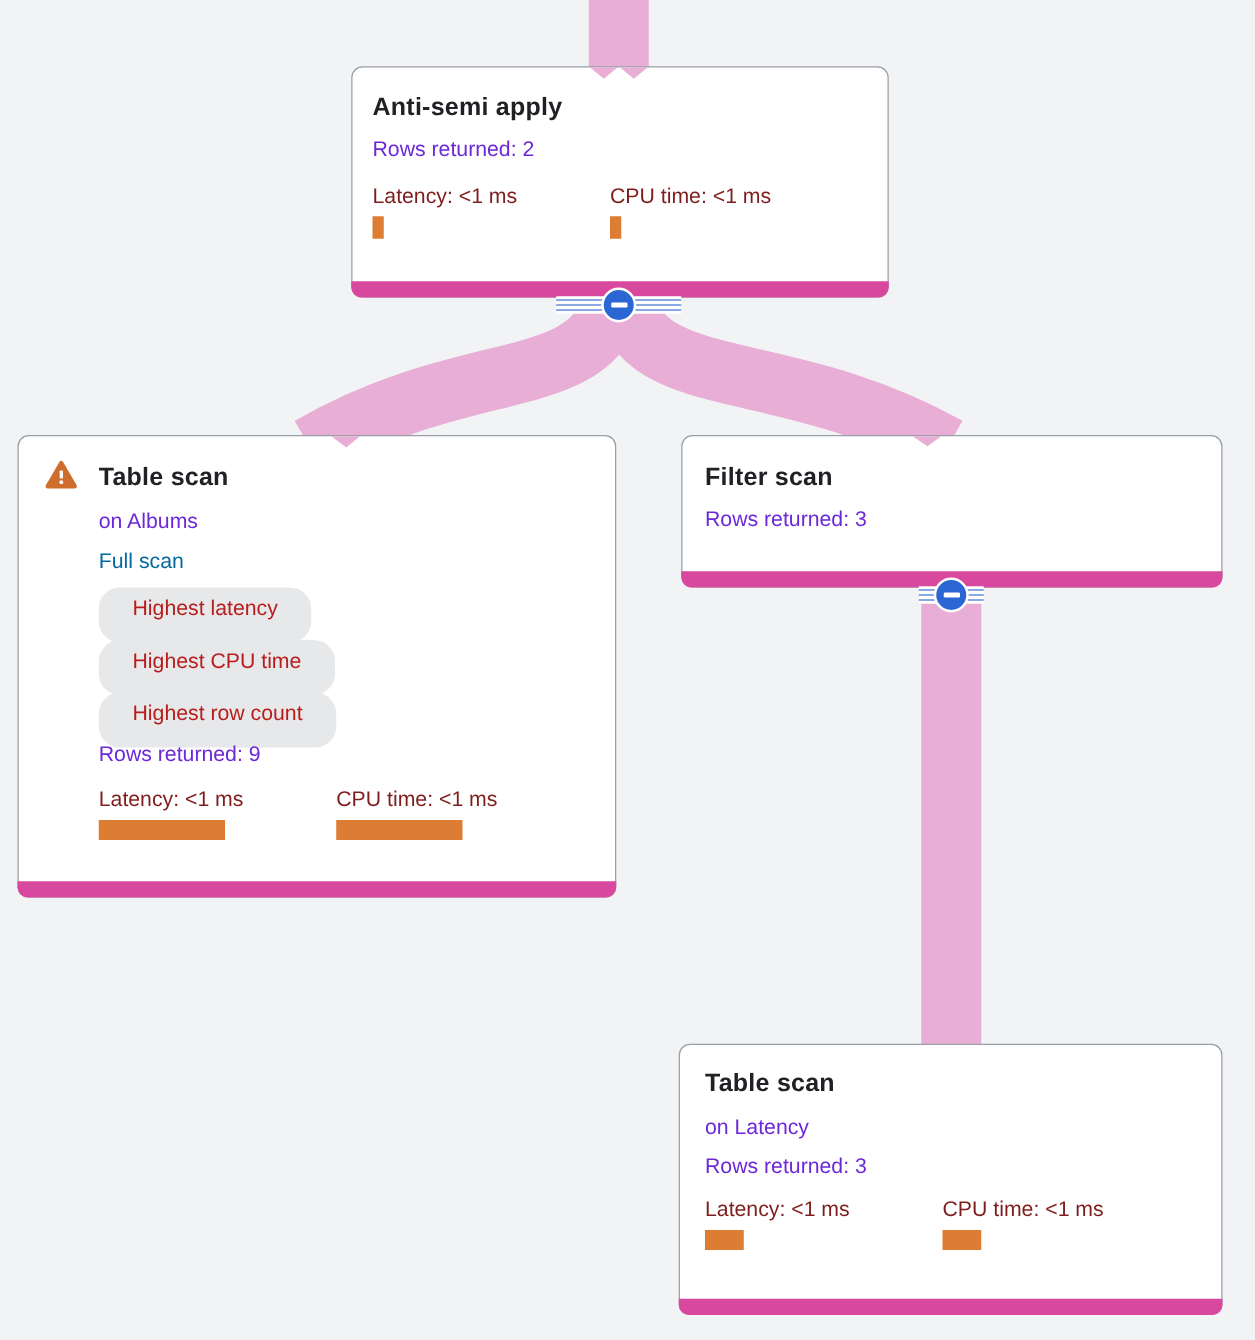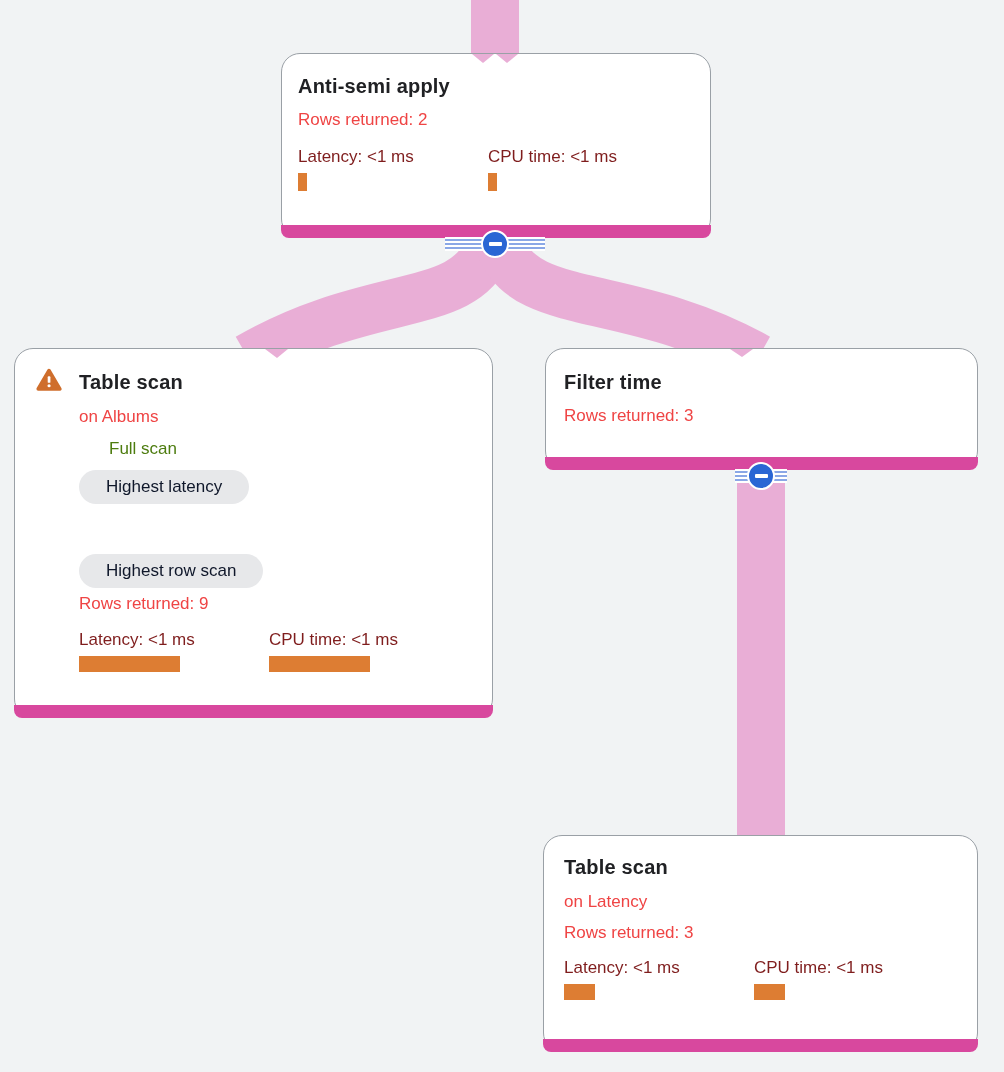--- a/index.html
+++ b/index.html
@@ -11,43 +11,43 @@
     color:#202124;
     overflow:hidden;
   }
   svg.edges { position:absolute; left:0; top:0; z-index:1; pointer-events:none; }
   svg.tips  { position:absolute; left:0; top:0; z-index:3; pointer-events:none; }
 
   .card {
     position:absolute;
     background:#ffffff;
     border:1.5px solid #9aa0a6;
-    border-radius:19px;
+    border-radius:9px;
     z-index:2;
   }
   .bottom-bar {
     position:absolute; left:-1px; right:-1px; bottom:-1px; height:13px;
     background:#d8489e;
     border-radius:0 0 8px 8px;
   }
   .abs { position:absolute; }
   .title { font-size:20px; font-weight:bold; color:#202124; letter-spacing:.2px; }
-  .body-text { font-size:17px; color:#ef4444; }
-  .muted { color:#4d7c0f;margin-left:30px; }
+  .body-text { font-size:17px; color:#6d28d9; }
+  .muted { color:#0369a1; }
   .metric-row { display:flex; }
   .metric-col1 { width:190px; }
   .metric-label { font-size:17px; color:#7f1d1d; }
   .metric-bar { height:16px; background:#dd7d33; margin-top:6px; }
   .badge {
     display:inline-block;
     background:#e7e8ea;
-    color:#0f172a;
+    color:#b91c1c;
     font-size:17px;
     line-height:34px;
-    height:34px;
+    height:44px;
     padding:0 27px;
     border-radius:17px;
     white-space:nowrap;
   }
   .warning-icon { position:absolute; width:26px; height:24px; }
 
   .collapse-btn { position:absolute; z-index:4; cursor:pointer; }
   .stripe-band {
     position:absolute;
     height:14px;
@@ -97,37 +97,38 @@
 <div class="card" style="left:14px; top:348px; width:479px; height:370px;">
   <svg class="warning-icon" style="left:21px; top:19px;" viewBox="0 0 24 22">
     <path d="M12 2.2 L22 19.3 H2 Z" fill="#cf6e2c" stroke="#cf6e2c" stroke-width="3.2" stroke-linejoin="round"></path>
     <rect x="10.8" y="7.6" width="2.5" height="6" rx="0.8" fill="#ffffff"></rect>
     <circle cx="12.05" cy="16.3" r="1.45" fill="#ffffff"></circle>
   </svg>
   <div class="abs title" style="left:64px; top:22px;">Table scan</div>
   <div class="abs body-text" style="left:64px; top:58px;">on Albums</div>
   <div class="abs body-text muted" style="left:64px; top:90px;">Full scan</div>
   <div class="abs badge" style="left:64px; top:121px;">Highest latency</div>
-  <div class="abs badge" style="left:64px; top:205px;">Highest row scan</div>
+  <div class="abs badge" style="left:64px; top:163px;">Highest CPU time</div>
+  <div class="abs badge" style="left:64px; top:205px;">Highest row count</div>
   <div class="abs body-text" style="left:64px; top:245px;">Rows returned: 9</div>
   <div class="abs metric-row" style="left:64px; top:281px;">
     <div class="metric-col1">
       <div class="metric-label">Latency: &lt;1 ms</div>
       <div class="metric-bar" style="width:101px;"></div>
     </div>
     <div>
       <div class="metric-label">CPU time: &lt;1 ms</div>
       <div class="metric-bar" style="width:101px;"></div>
     </div>
   </div>
   <div class="bottom-bar"></div>
 </div>
 
 <div class="card" style="left:545px; top:348px; width:433px; height:122px;">
-  <div class="abs title" style="left:18px; top:22px;">Filter time</div>
+  <div class="abs title" style="left:18px; top:22px;">Filter scan</div>
   <div class="abs body-text" style="left:18px; top:57px;">Rows returned: 3</div>
   <div class="bottom-bar"></div>
 </div>
 
 <div class="card" style="left:543px; top:835px; width:435px; height:217px;">
   <div class="abs title" style="left:20px; top:20px;">Table scan</div>
   <div class="abs body-text" style="left:20px; top:56px;">on Latency</div>
   <div class="abs body-text" style="left:20px; top:87px;">Rows returned: 3</div>
   <div class="abs metric-row" style="left:20px; top:122px;">
     <div class="metric-col1">

